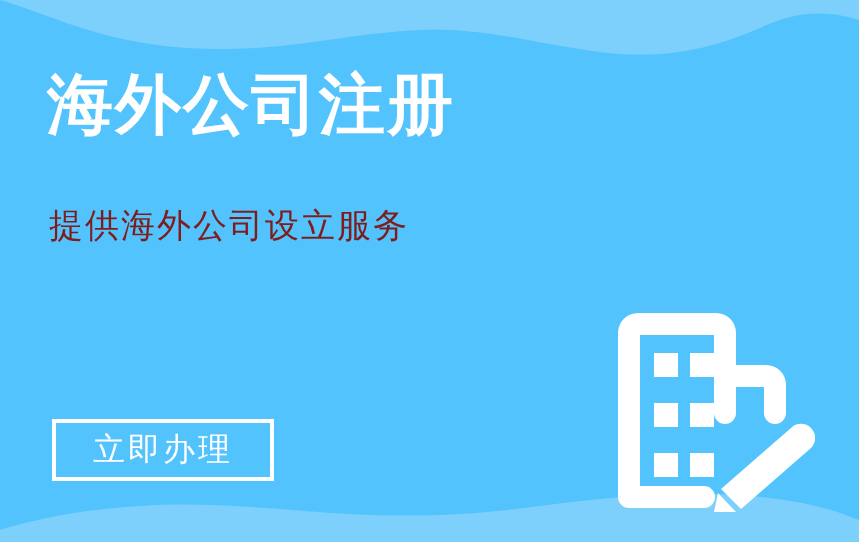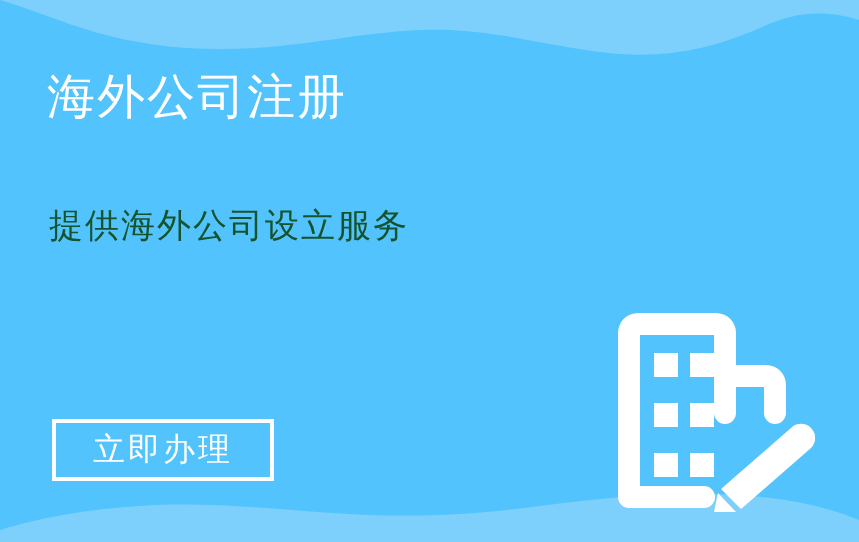--- a/index.html
+++ b/index.html
@@ -41,31 +41,31 @@
     width: 100%;
     height: 100%;
   }
 
   
   #headline {
     position: absolute;
     left: 47px;
     top: 72px;
     color: #ffffff;
-    font-size: 48px;
+    font-size: 66px;
     line-height: 1.0;
-    font-weight: normal;
+    font-weight: bold;
     letter-spacing: 2px;
     white-space: nowrap;
   }
   #subheadline {
     position: absolute;
     left: 49px;
     top: 208px;
-    color: #14532d;
+    color: #7f1d1d;
     font-size: 34px;
     line-height: 1.0;
     font-weight: normal;
     letter-spacing: 2px;
     white-space: nowrap;
   }
 
   
   #cta-button {
     position: absolute;

